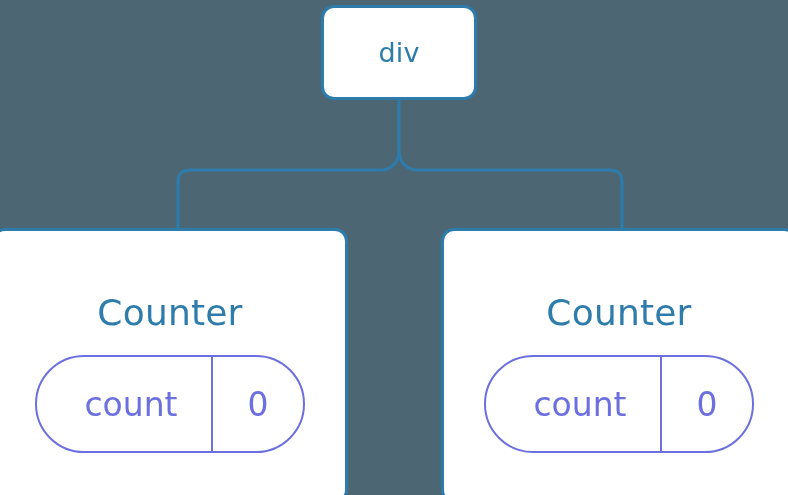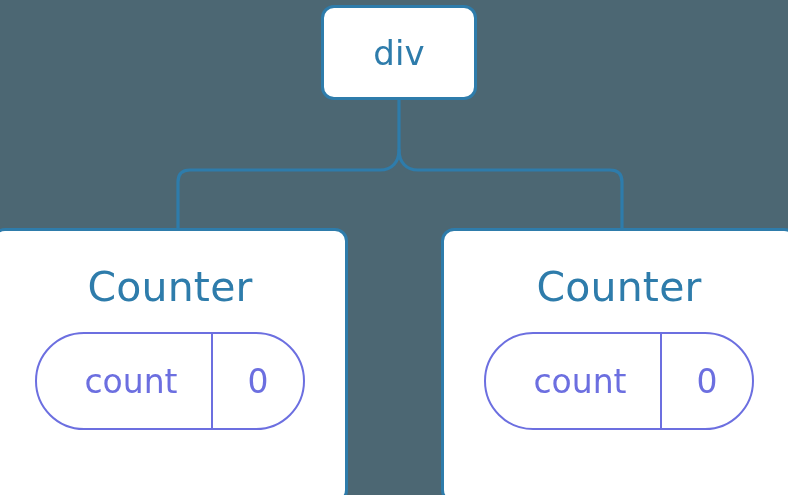--- a/index.html
+++ b/index.html
@@ -46,40 +46,40 @@
   
   #node-div {
     left: 321px;
     top: 5px;
     width: 156px;
     height: 95px;
     justify-content: center;
   }
   .node-tag {
     color: #2e7cab;
-    font-size: 34px;
+    font-size: 27px;
     line-height: 1;
     letter-spacing: 0.2px;
   }
 
   
   .node-component {
     top: 228px;
     height: 275px;
     width: 356px;
     justify-content: flex-start;
   }
   #node-counter-left  { left: -8px; }
   #node-counter-right { left: 441px; }
 
   .component-title {
     color: #2e7cab;
-    font-size: 41px;
+    font-size: 36px;
     line-height: 1;
-    margin-top: 36px;
+    margin-top: 64px;
     letter-spacing: 0.2px;
   }
 
   
   .state-pill {
     margin-top: 24px;
     height: 98px;
     display: flex;
     align-items: stretch;
     box-sizing: border-box;

